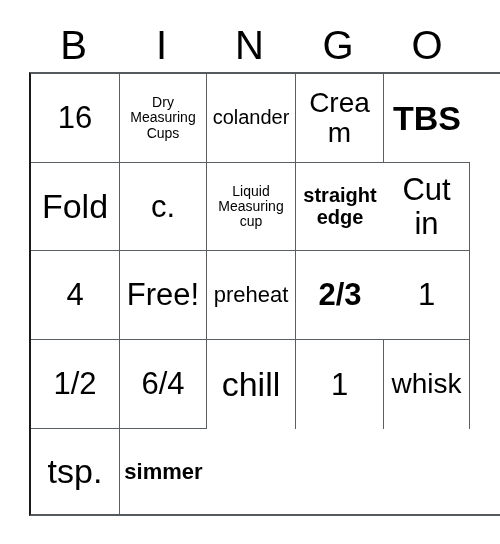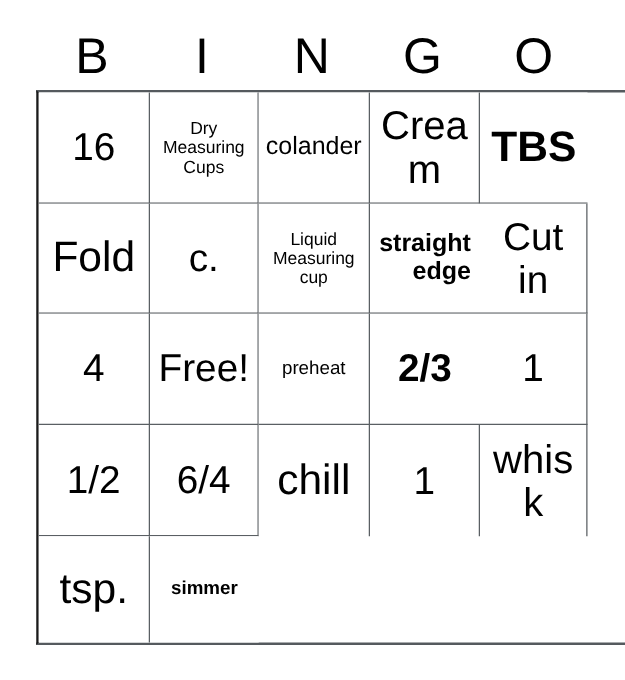--- a/index.html
+++ b/index.html
@@ -87,23 +87,23 @@
   .cell-text {
     display: block;
     line-height: 1.08;
     white-space: pre-line;
     word-break: break-word;
   }
 
   
   .fs-xxl .cell-text { font-size: 34px; }
   .fs-xl  .cell-text { font-size: 31px; }
-  .fs-l   .cell-text { font-size: 32px; }
-  .fs-s   .cell-text { font-size: 20px; text-align: right; }
-  .fs-xs  .cell-text { font-size: 15px; }
+  .fs-l   .cell-text { font-size: 28px; }
+  .fs-s   .cell-text { font-size: 20px; }
+  .fs-xs  .cell-text { font-size: 22px; }
   .fs-xxs .cell-text { font-size: 14px; }
 </style>
 </head>
 <body>
 
 <div class="card">
 
   <div class="header-row">
     <div class="header-cell col-b">B</div>
     <div class="header-cell col-i">I</div>

